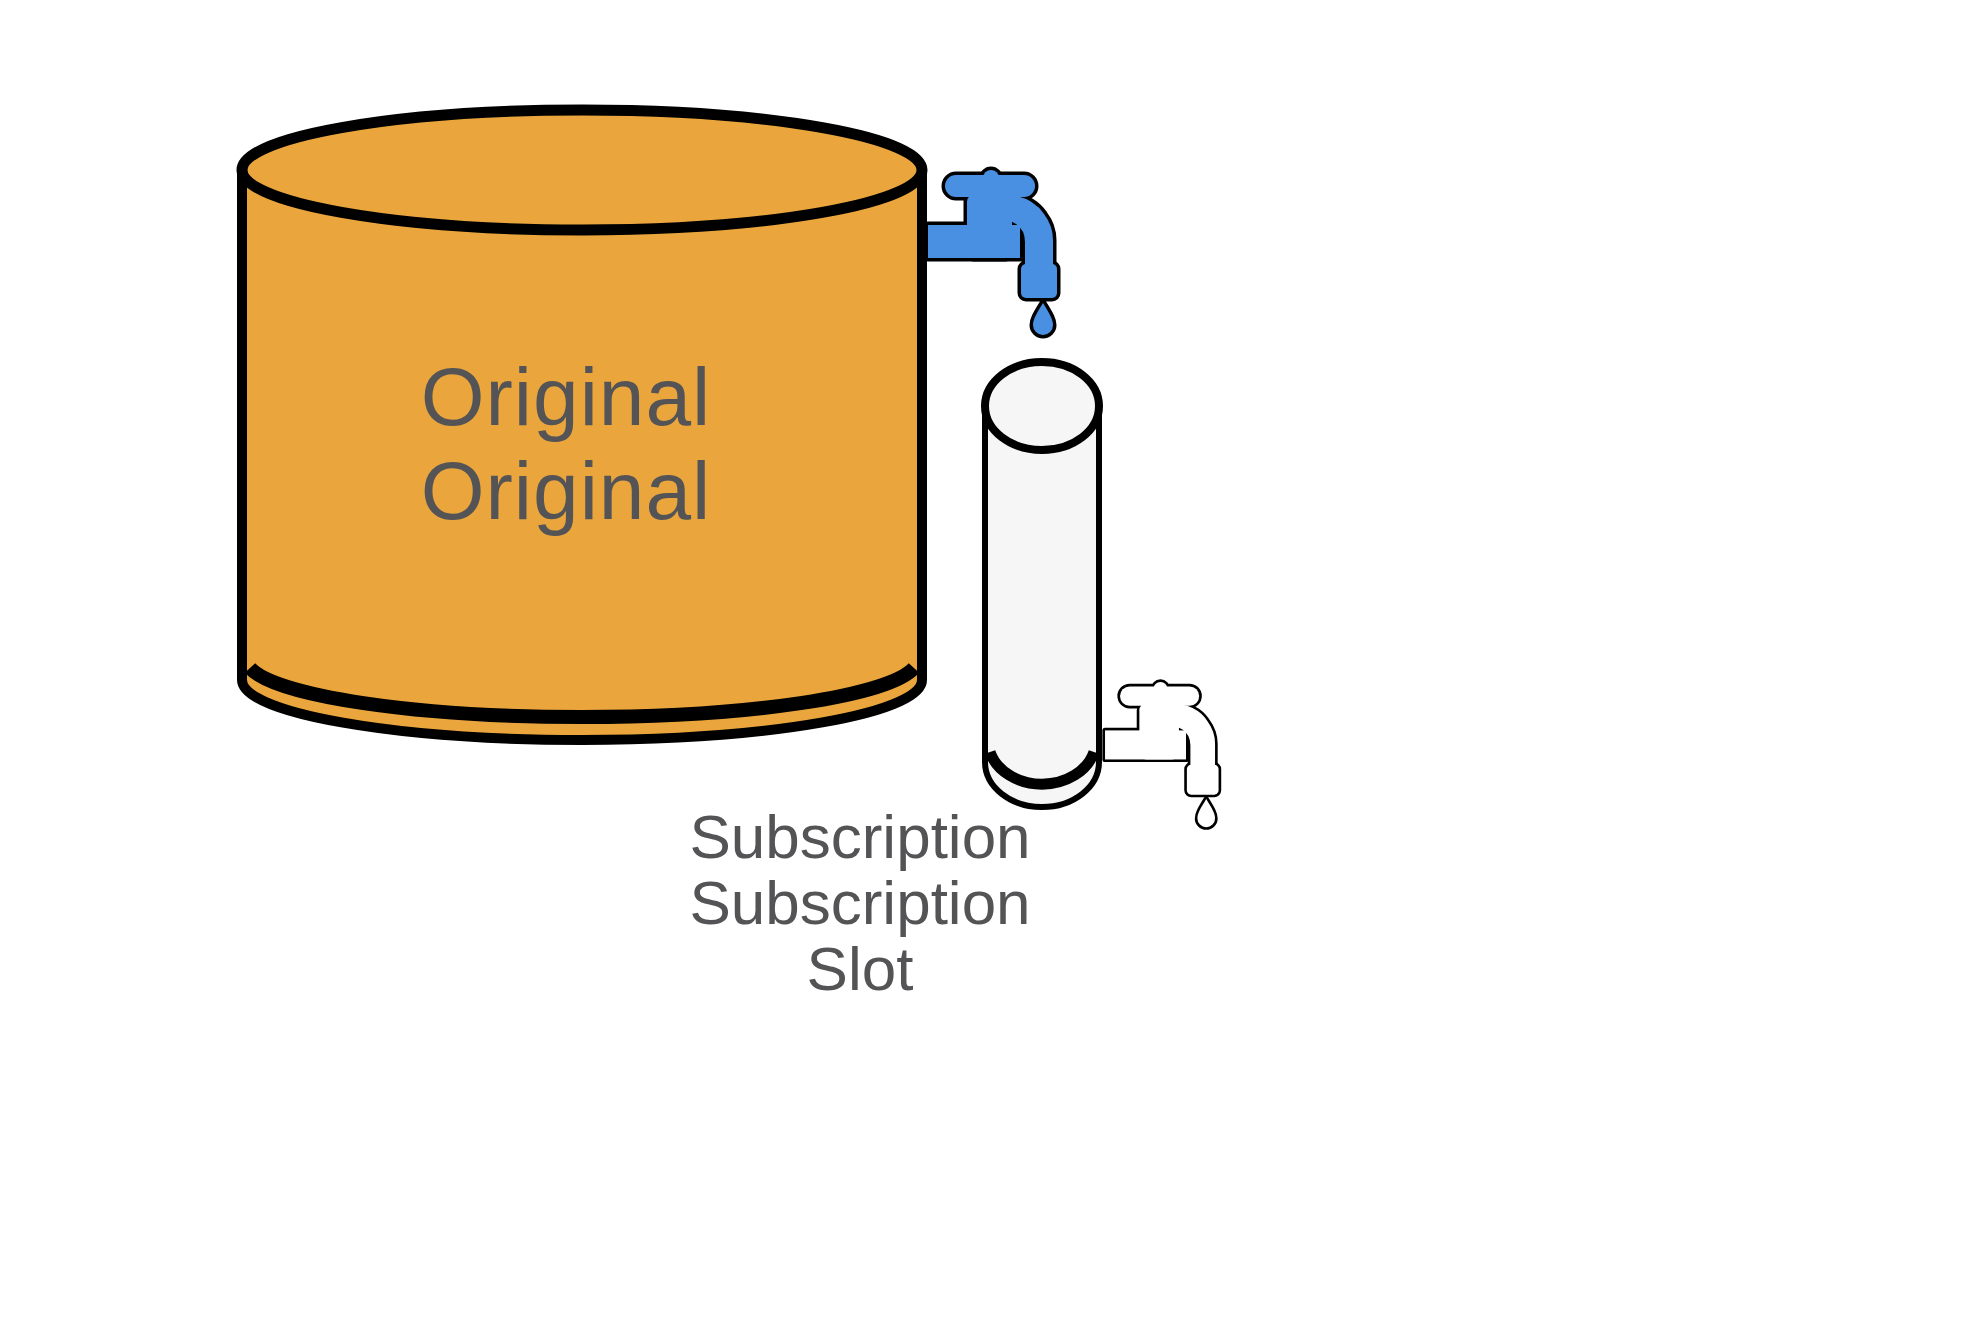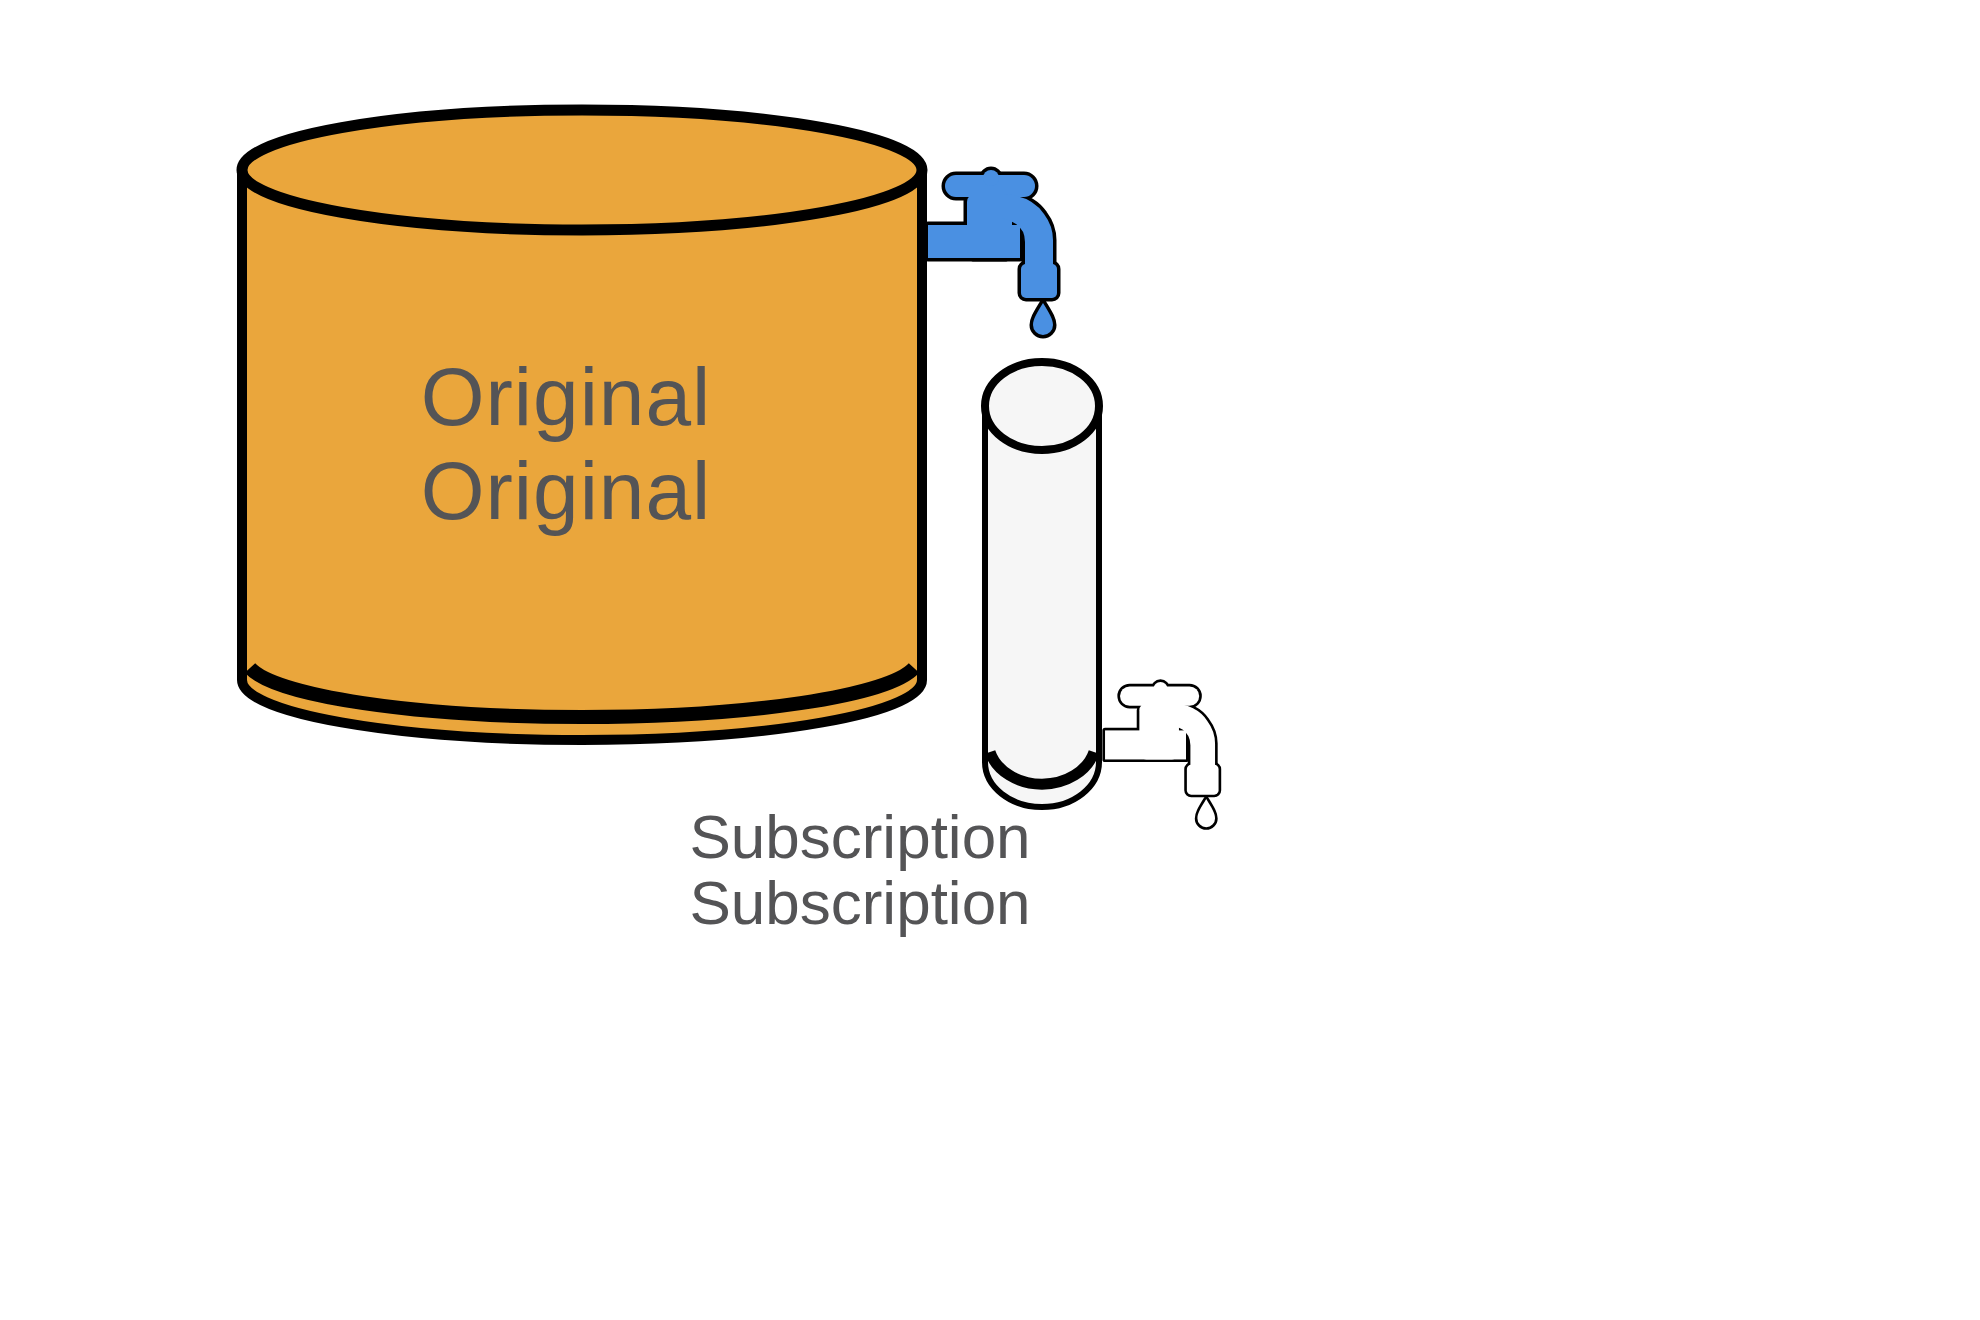--- a/index.html
+++ b/index.html
@@ -83,15 +83,16 @@
   </svg>
 
   <div class="label db-label">
     <div>Original</div>
     <div>Original</div>
   </div>
 
   <div class="label slot-label">
     <div>Subscription</div>
     <div>Subscription</div>
+    <div>Slot</div>
   </div>
 
 </div>
 
 </body></html>

